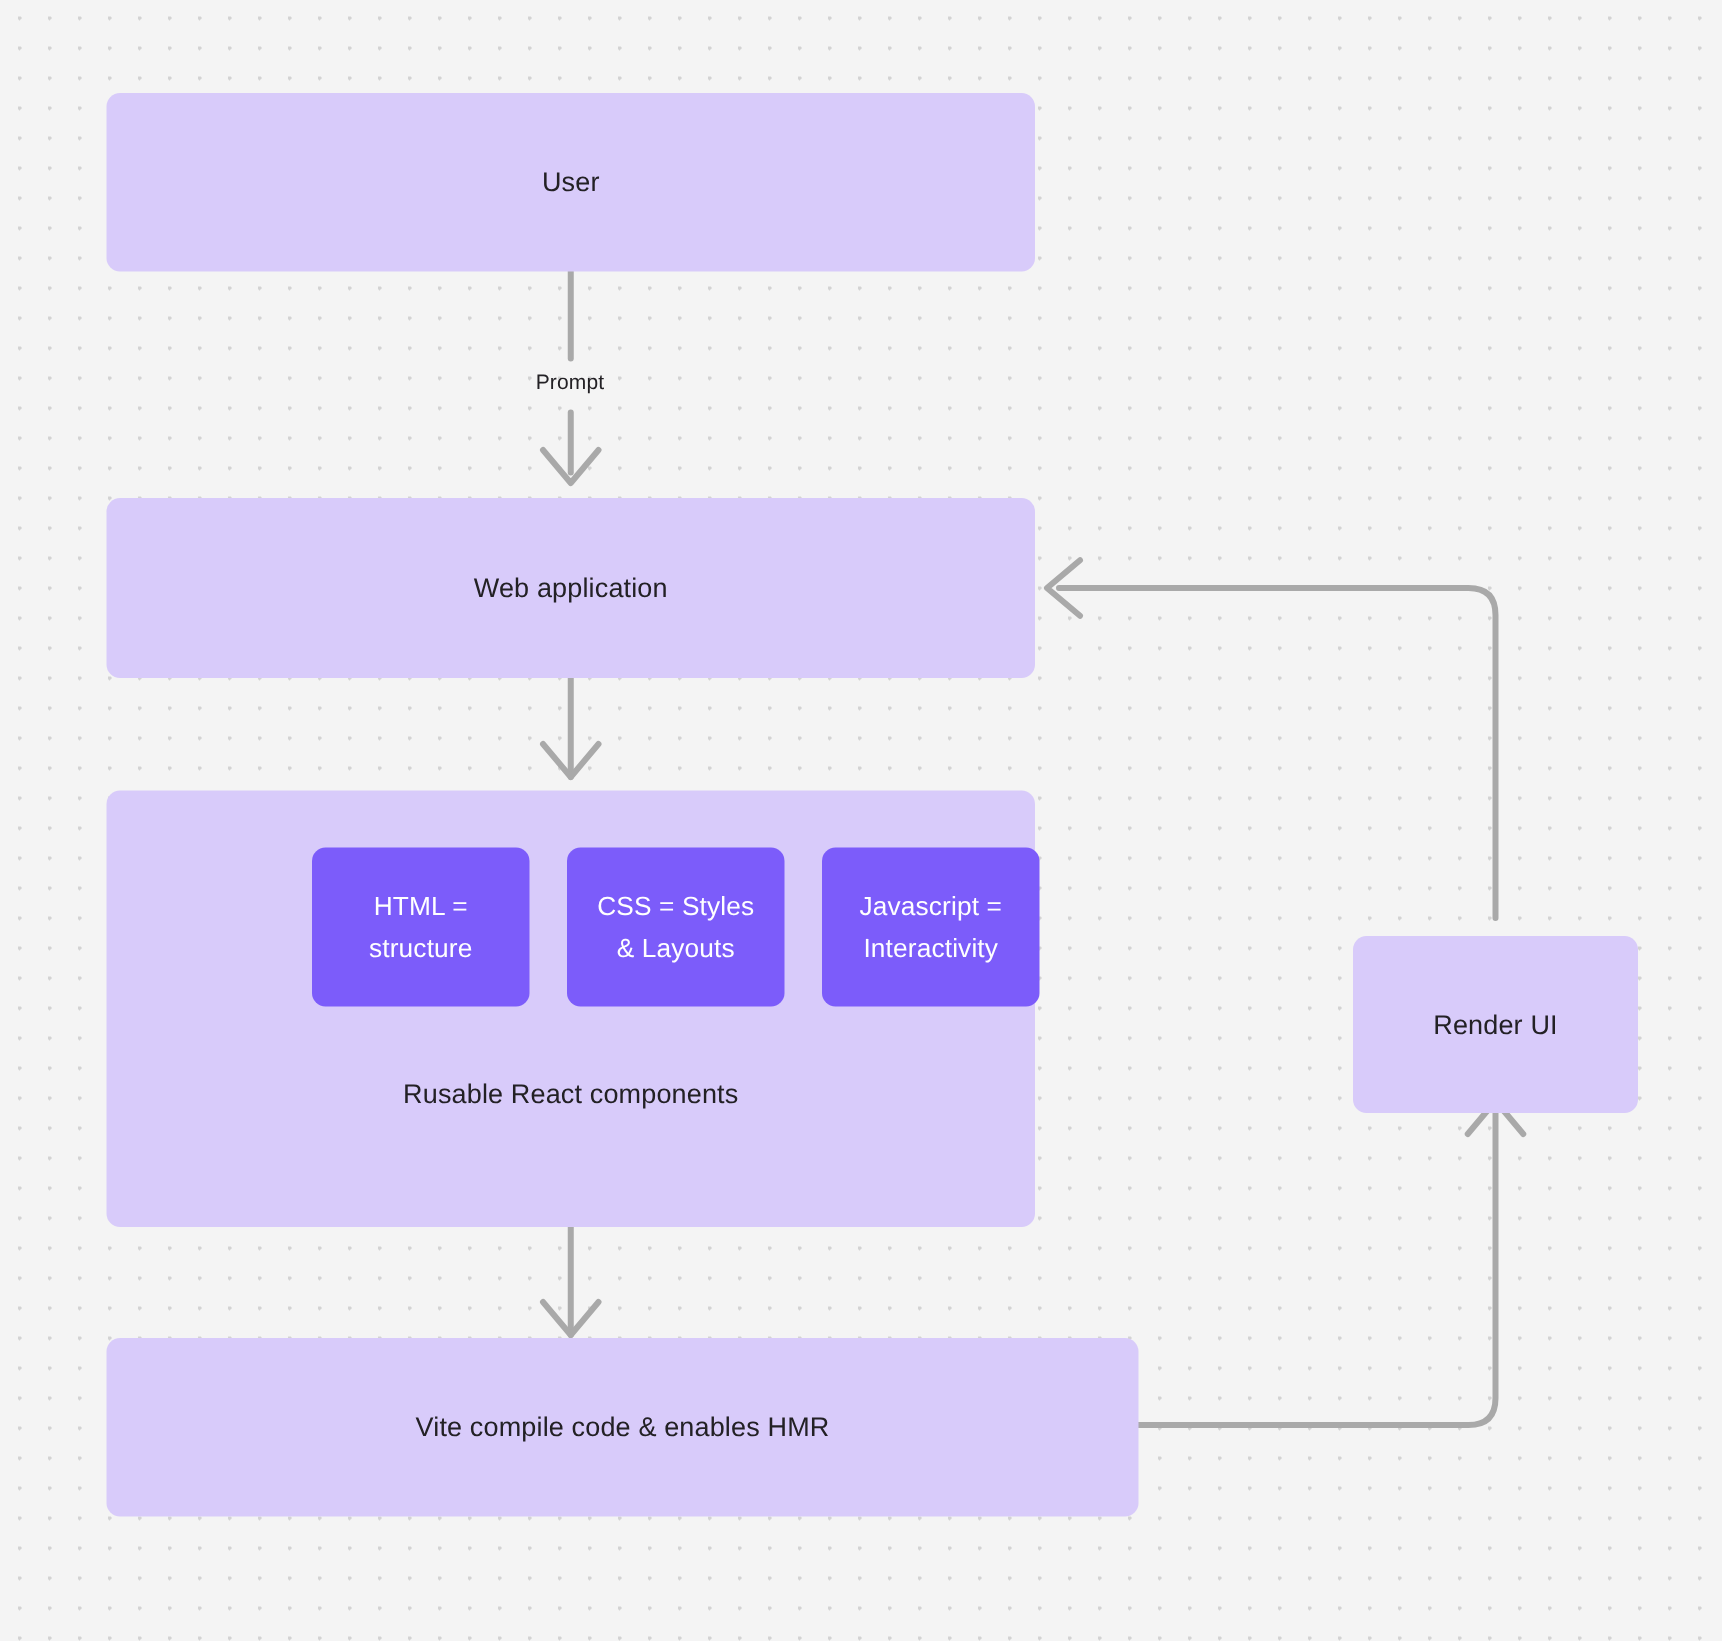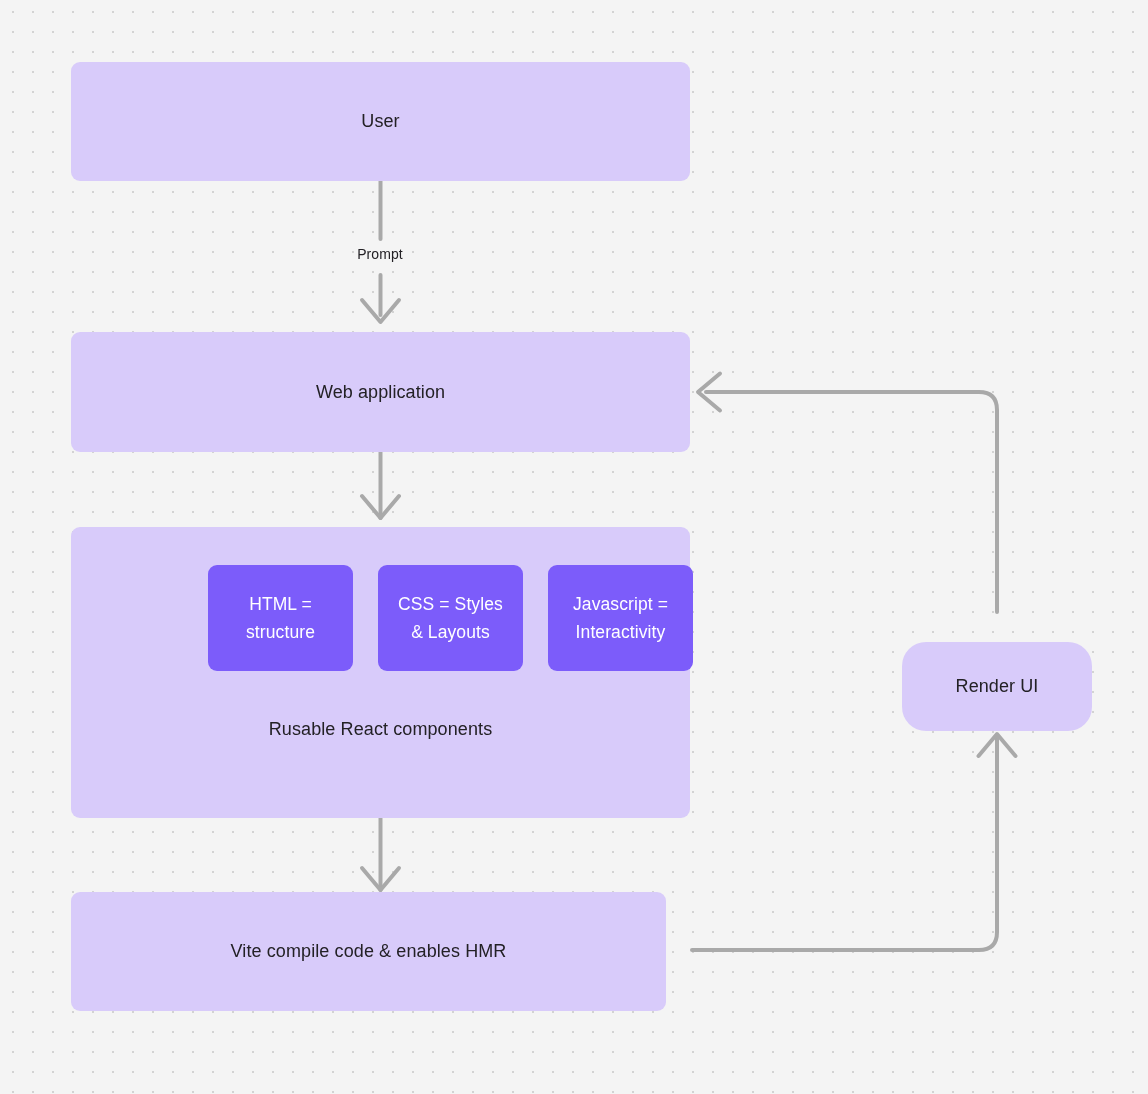--- a/index.html
+++ b/index.html
@@ -155,23 +155,23 @@
 
       <div class="node node-purple" style="left:477px; top:38px; width:145px; height:106px;">
         <span class="node-label">Javascript =
 Interactivity</span>
       </div>
 
       <div class="free-label" style="left:0px; top:192px; width:619px;">Rusable React components</div>
     </div>
   </div>
 
-  <div class="node node-lavender" id="node-vite" style="left:71px; top:892px; width:595px; height:119px;">
+  <div class="node node-lavender" id="node-vite" style="left:71px; top:892px; width:688px; height:119px;">
     <span class="node-label">Vite compile code &amp; enables HMR</span>
   </div>
 
-  <div class="node node-lavender" id="node-render-ui" style="left:902px; top:642px; width:190px; height:89px;border-radius:24px;">
+  <div class="node node-lavender" id="node-render-ui" style="left:902px; top:624px; width:190px; height:118px;">
     <span class="node-label">Render UI</span>
   </div>
 
   <div class="edge-label-chip" style="left:330px; top:246px; width:100px;">Prompt</div>
 
 </div>
 
 </body></html>

